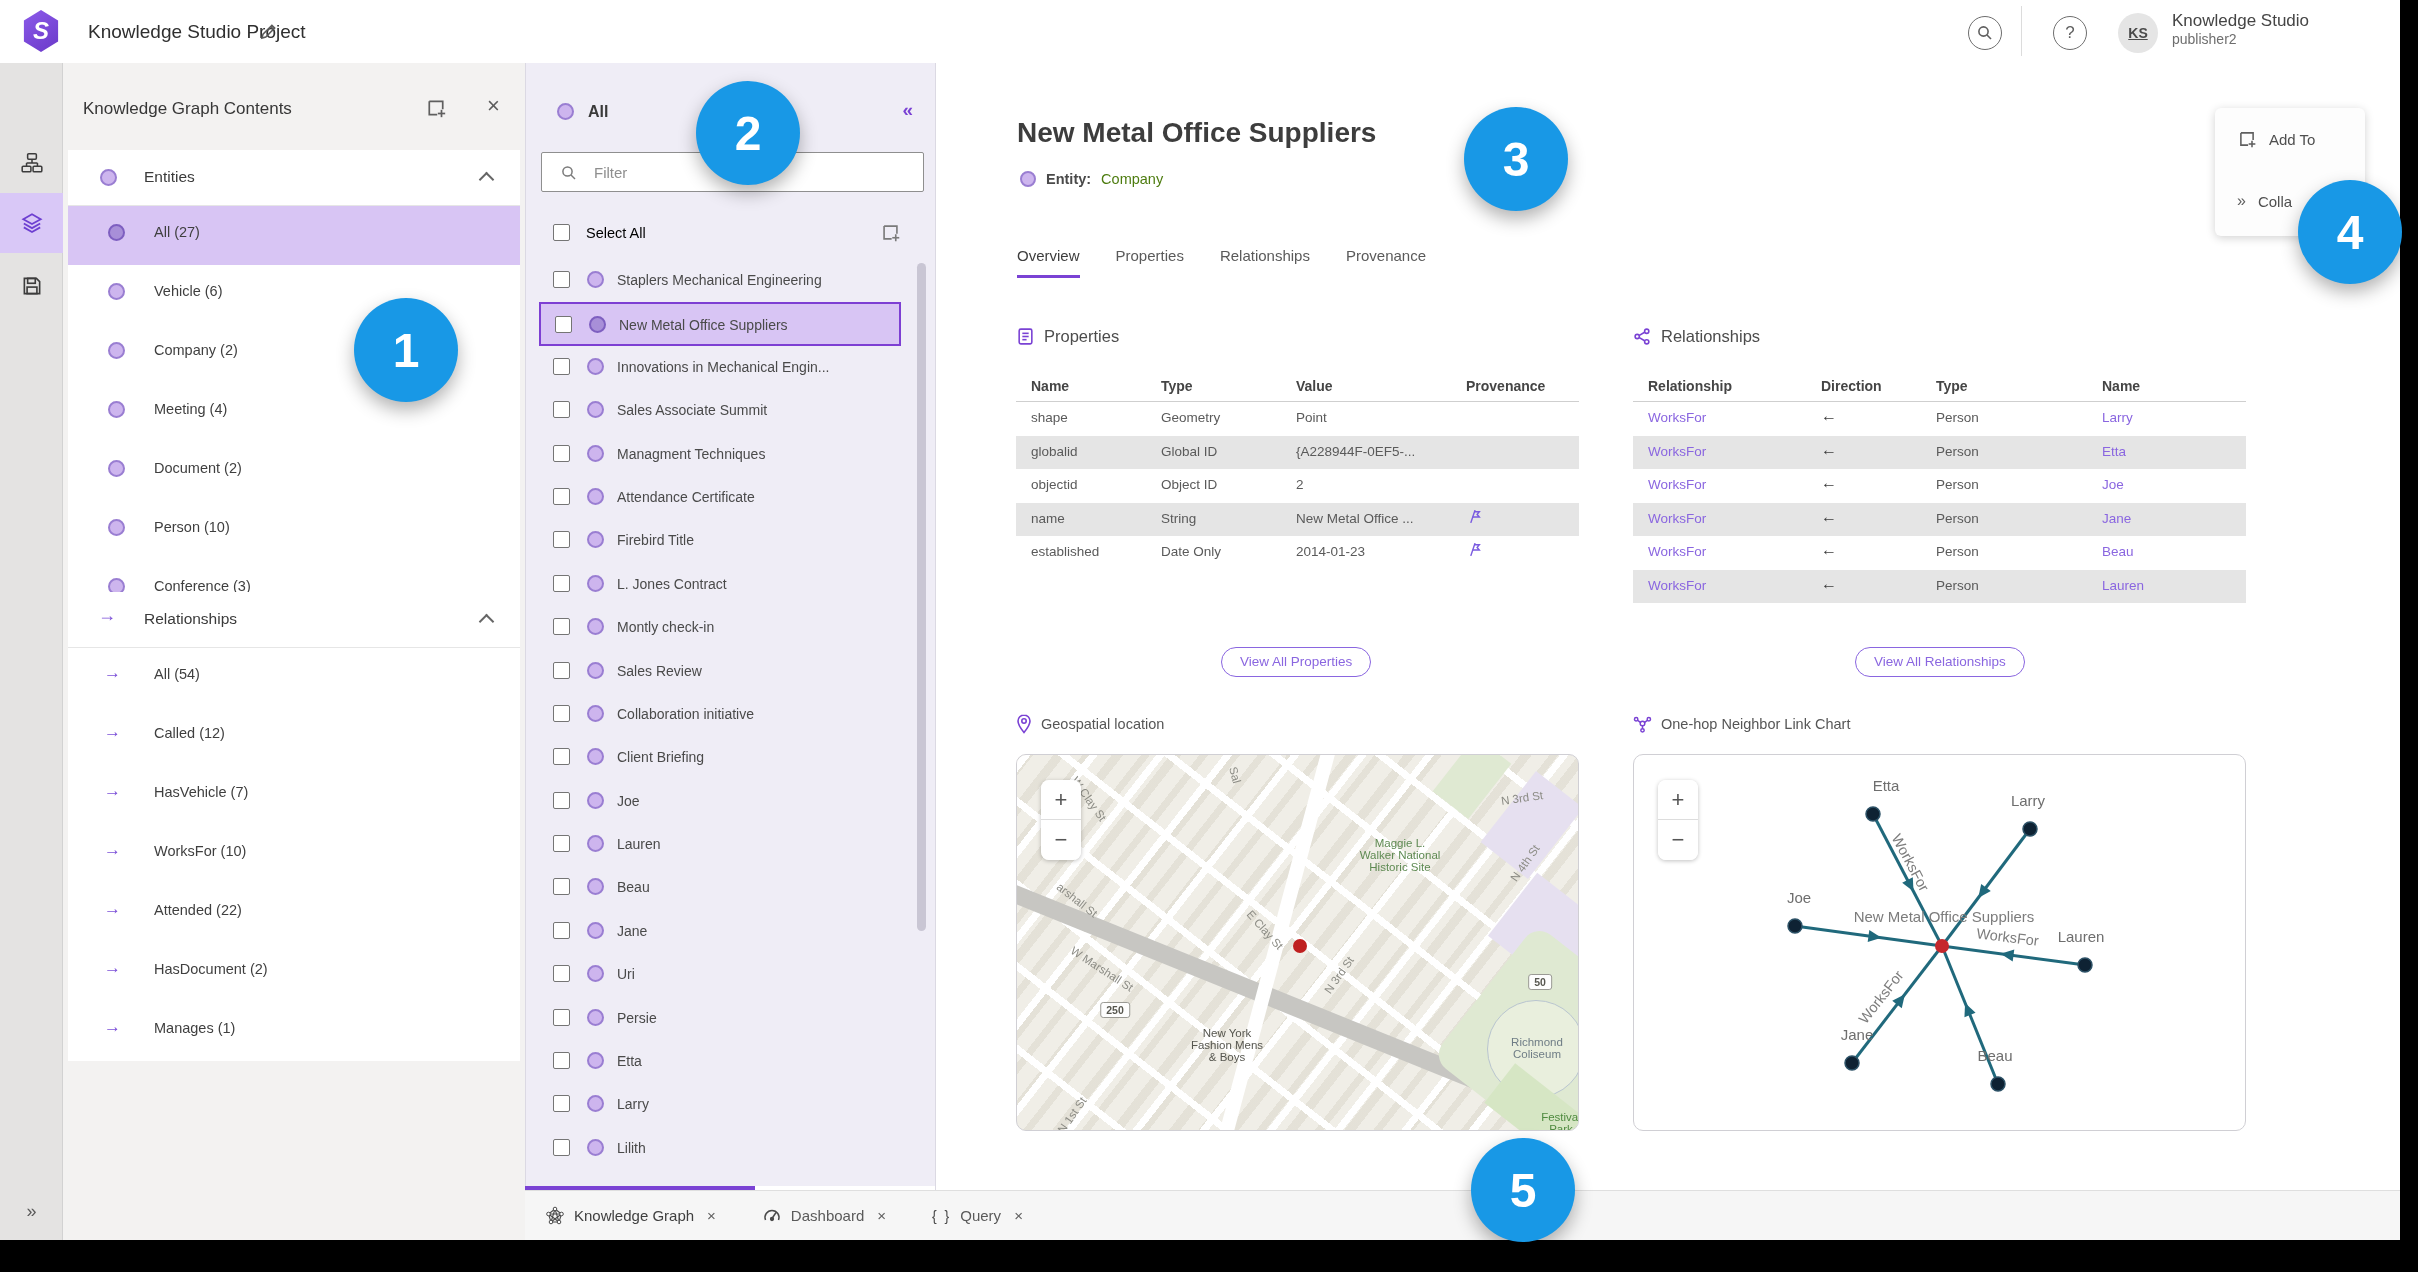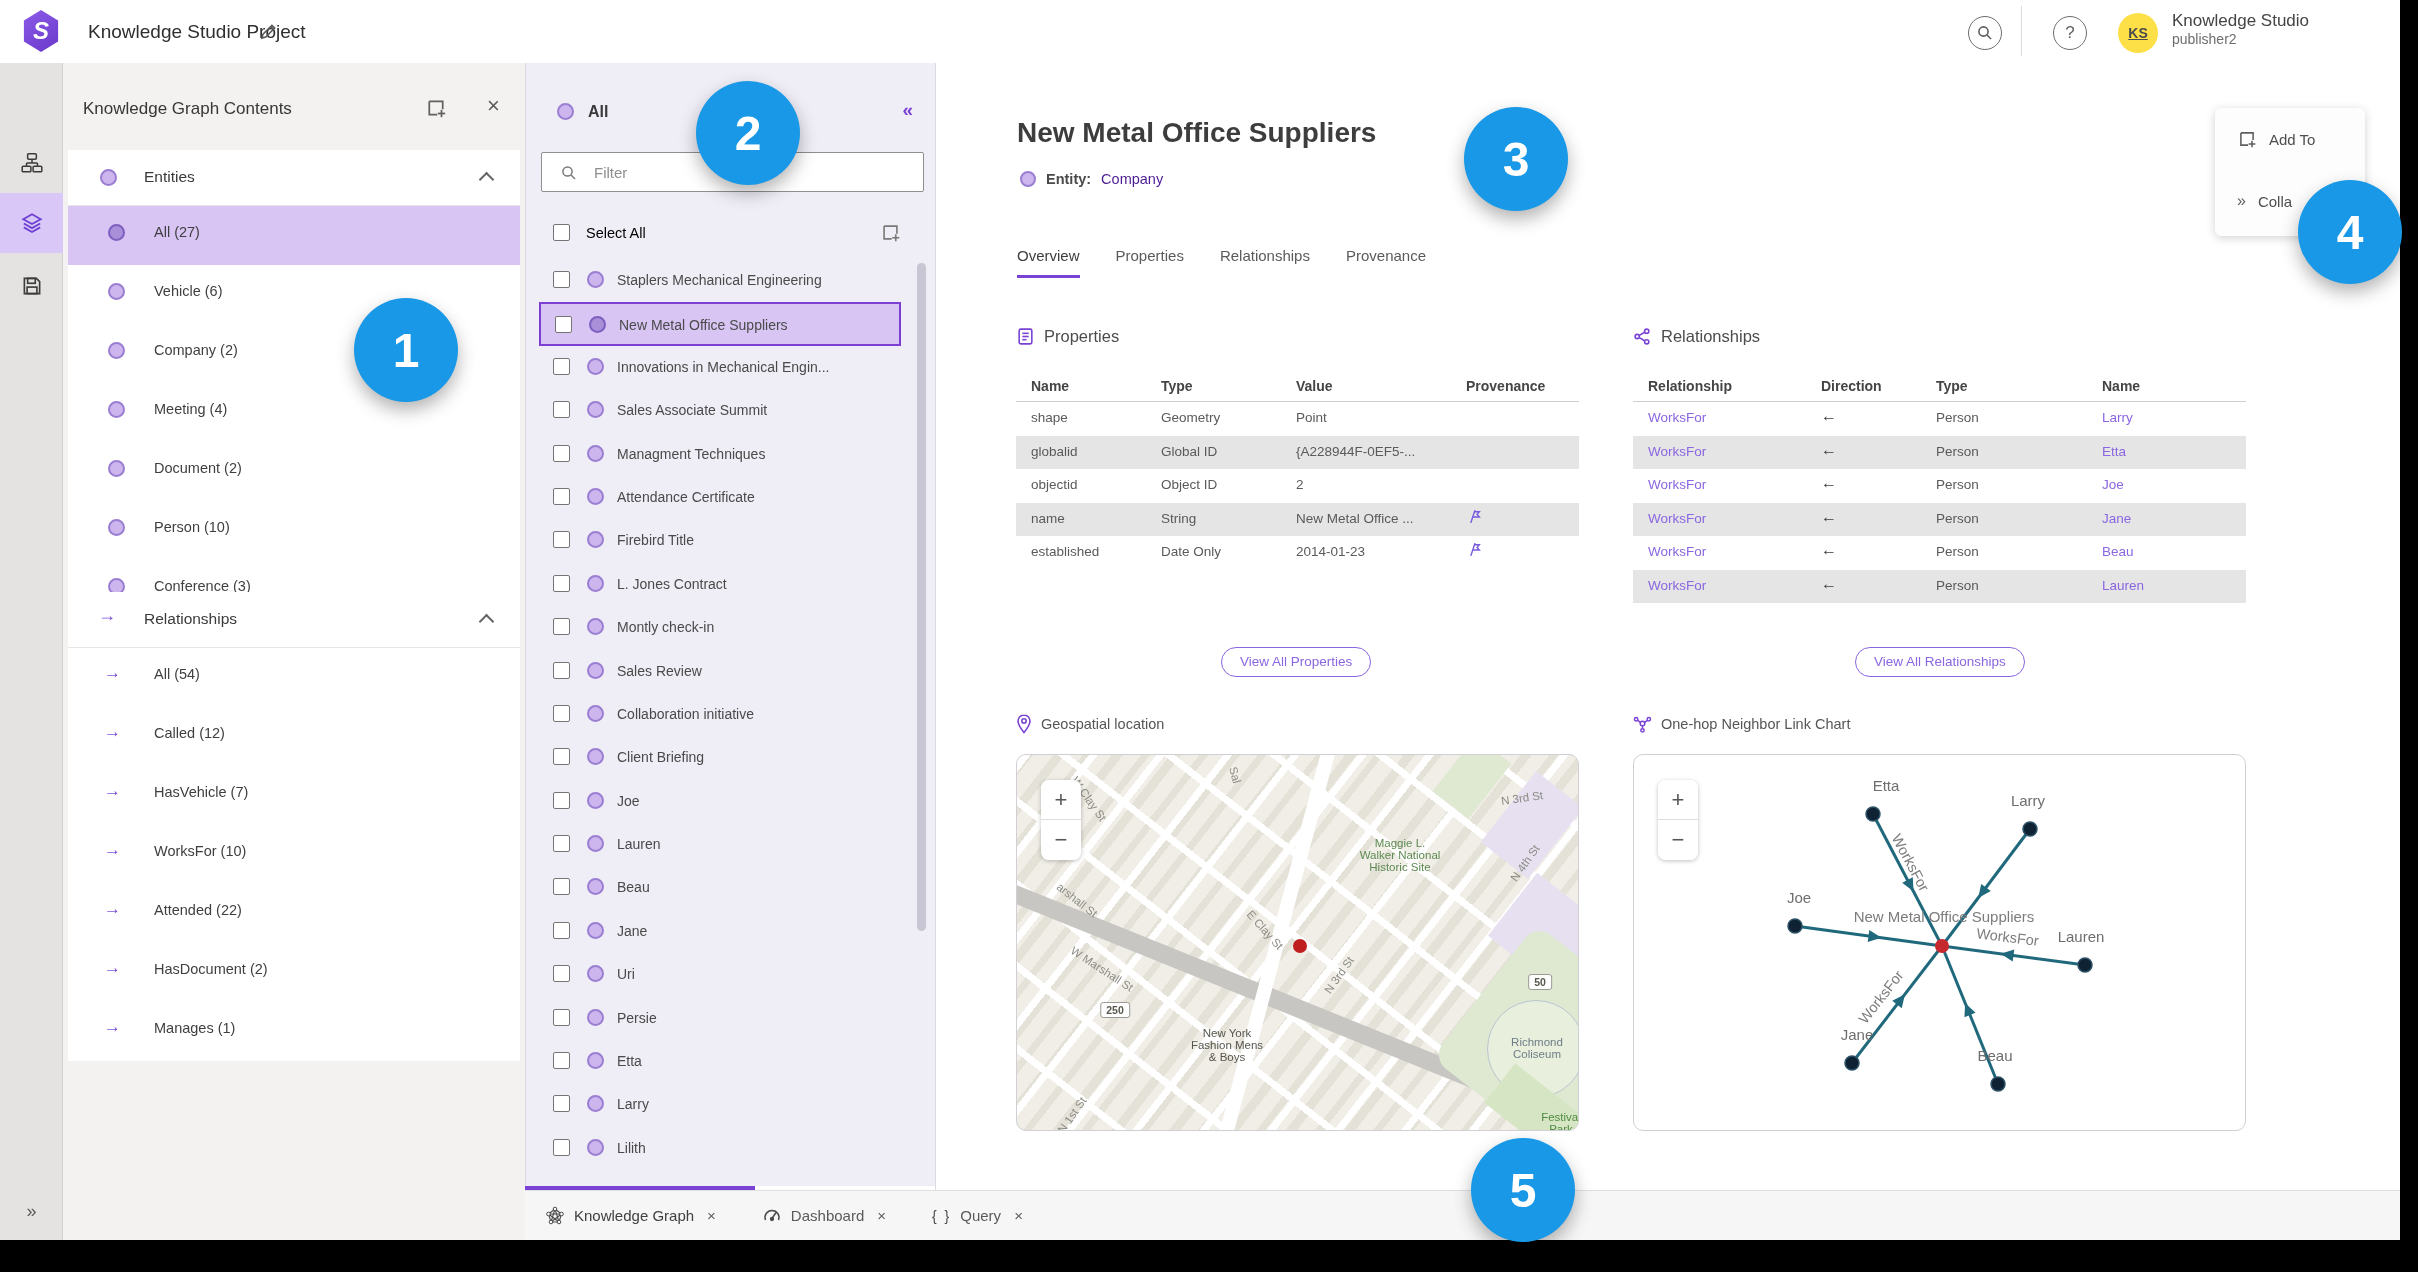--- a/index.html
+++ b/index.html
@@ -5,21 +5,21 @@
   html,body{margin:0;padding:0;}
   body{width:2418px;height:1272px;position:relative;background:#000;font-family:"Liberation Sans",sans-serif;overflow:hidden;}
   .screen{position:absolute;left:0;top:0;width:2400px;height:1240px;background:#fff;overflow:hidden;}
   
   .topbar{position:absolute;left:0;top:0;width:2400px;height:63px;background:#fff;border-bottom:1px solid #d8d8d8;}
   .logo{position:absolute;left:22px;top:10px;width:38px;height:42px;clip-path:polygon(50% 0,95% 25%,95% 75%,50% 100%,5% 75%,5% 25%);background:linear-gradient(145deg,#8c5bea,#6a38c8);color:#fff;font-weight:bold;font-size:24px;display:flex;align-items:center;justify-content:center;font-style:italic;}
   .app-title{position:absolute;left:88px;top:21px;font-size:19px;color:#2f2f2f;}
   .edit-pencil{position:absolute;left:258px;top:22px;}
   .tb-circle{position:absolute;top:16px;width:34px;height:34px;border:1.5px solid #6e6e6e;border-radius:50%;display:flex;align-items:center;justify-content:center;box-sizing:border-box;background:#fff;}
   .tb-divider{position:absolute;left:2021px;top:6px;width:1px;height:50px;background:#dcdcdc;}
-  .avatar{position:absolute;left:2118px;top:13px;width:40px;height:40px;border-radius:50%;background:#fde047;color:#4a4a4a;font-size:14px;font-weight:bold;display:flex;align-items:center;justify-content:center;text-decoration:underline;}
+  .avatar{position:absolute;left:2118px;top:13px;width:40px;height:40px;border-radius:50%;background:#e5e5e5;color:#4a4a4a;font-size:14px;font-weight:bold;display:flex;align-items:center;justify-content:center;text-decoration:underline;}
   .userblock{position:absolute;left:2172px;top:10px;line-height:1.25;}
   .userblock .uname{font-size:17px;color:#454545;}
   .userblock .urole{font-size:14px;color:#6e6e6e;}
   
   .rail{position:absolute;left:0;top:63px;width:63px;height:1177px;background:#e4e3e2;border-right:1px solid #d2d2d2;box-sizing:border-box;}
   .rail-item{position:absolute;left:0;width:63px;height:60px;display:flex;align-items:center;justify-content:center;}
   .rail-item.sel{background:#d9c8f7;}
   .rail-expand{position:absolute;left:0;bottom:18px;width:63px;text-align:center;color:#5a5a5a;font-size:18px;}
   
   .cpanel{position:absolute;left:63px;top:63px;width:462px;height:1177px;background:#f3f2f1;}
@@ -66,21 +66,21 @@
   .btab{display:flex;align-items:center;gap:9px;font-size:15px;color:#5a5a5a;}
   .btab.active{color:#3f3f3f;}
   .btab .x{color:#5f5f5f;font-size:15px;margin-left:4px;}
   .btab .braces{font-size:14px;color:#4a4a4a;letter-spacing:2px;}
   
   .main{position:absolute;left:935px;top:63px;width:1465px;height:1127px;background:#fff;border-left:1px solid #dbd9e3;box-sizing:border-box;}
   .d-title{position:absolute;left:81px;top:54px;font-size:28px;font-weight:bold;color:#3d3d3d;}
   .d-entity{position:absolute;left:84px;top:108px;display:flex;align-items:center;gap:10px;}
   .d-entity .node-circle{width:16px;height:16px;}
   .d-entity .k{font-size:14.5px;font-weight:bold;color:#4a4a4a;}
-  .d-entity .v{font-size:14.5px;color:#4c1d95;}
+  .d-entity .v{font-size:14.5px;color:#4d7c0f;}
   .d-tabs{position:absolute;left:81px;top:184px;display:flex;gap:36px;}
   .d-tab{font-size:15px;color:#5a5a5a;padding-bottom:14px;position:relative;}
   .d-tab.active{color:#3d3d3d;}
   .d-tab.active::after{content:"";position:absolute;left:0;right:0;bottom:0;height:3px;background:#7a42d4;}
   .col-l{position:absolute;left:80px;width:563px;}
   .col-r{position:absolute;left:697px;width:613px;}
   .sec-header{position:absolute;top:264px;display:flex;align-items:center;gap:9px;font-size:16.5px;color:#4c4c4c;}
   .sec-header.map-row{top:651px;}
   .tbl{position:absolute;top:312px;width:100%;}
   .tbl .hrow{position:relative;height:26px;border-bottom:1px solid #cfcfcf;}

